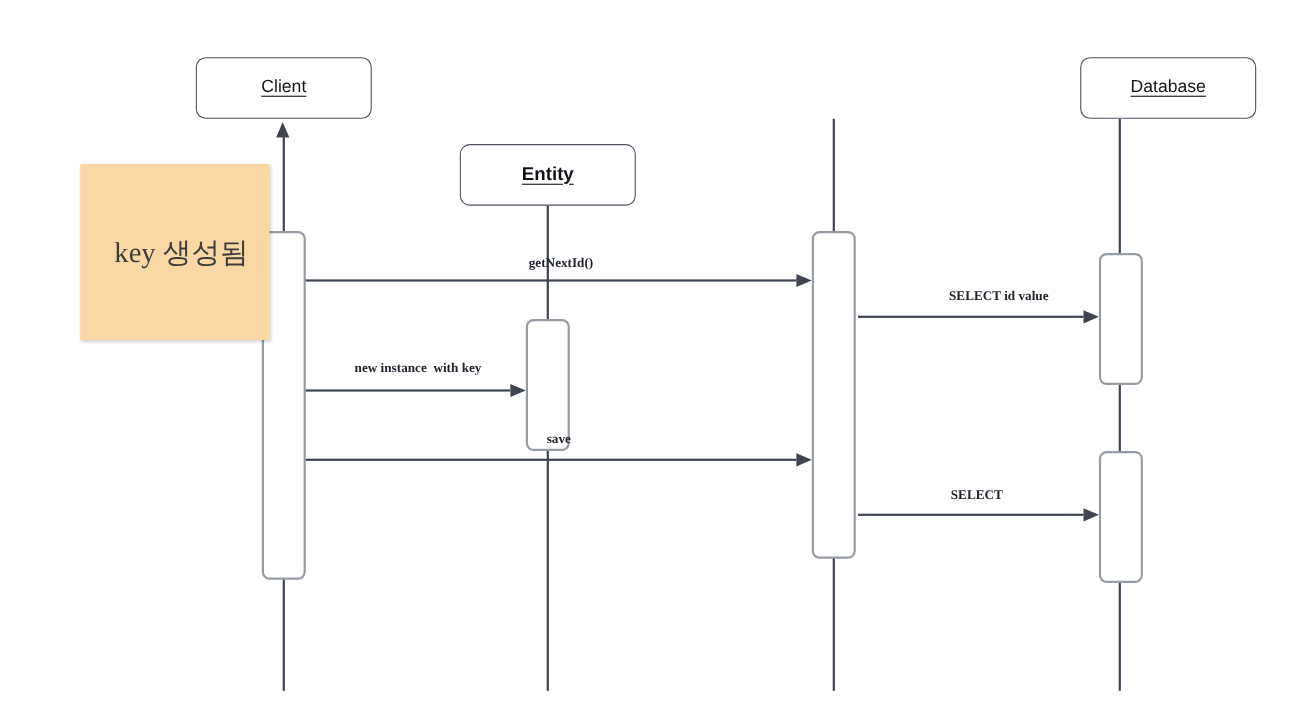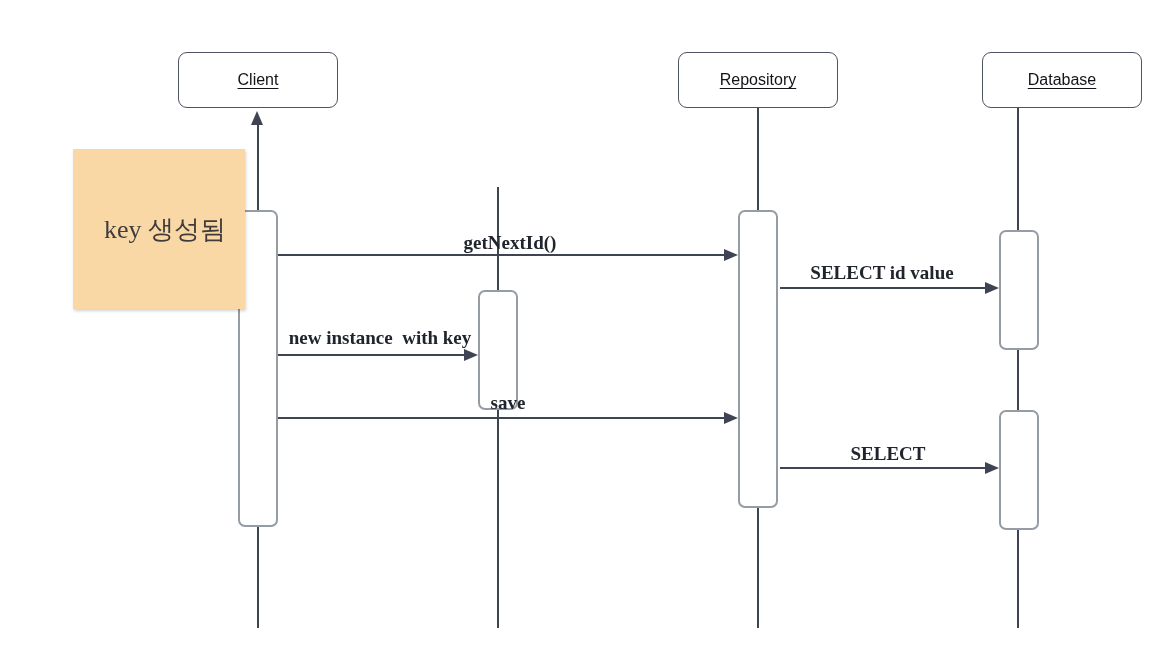--- a/index.html
+++ b/index.html
@@ -43,21 +43,21 @@
     border-left:14px solid #3e4452;
   }
   .head-up {
     position:absolute; width:0; height:0; z-index:4;
     border-left:6px solid transparent; border-right:6px solid transparent;
     border-bottom:14px solid #3e4452;
   }
   .msg-label {
     position:absolute; transform:translateX(-50%); z-index:5;
     font-family:"Liberation Serif","DejaVu Serif",serif;
-    font-weight:700; font-size:19px; color:#20242c; white-space:pre;
+    font-weight:700; font-size:12px; color:#20242c; white-space:pre;
   }
 </style>
 </head>
 <body>
 
 <div class="canvas">
 
   <div class="lifeline" style="left:257px; top:124px; height:504px;"></div>
   <div class="lifeline" style="left:497px; top:187px; height:441px;"></div>
   <div class="lifeline" style="left:757px; top:108px; height:520px;"></div>
@@ -65,40 +65,40 @@
 
   <div class="activation" style="left:238px; top:210px; height:317px;"></div>
   <div class="activation" style="left:478px; top:290px; height:120px;"></div>
   <div class="activation" style="left:738px; top:210px; height:298px;"></div>
   <div class="activation" style="left:999px; top:230px; height:120px;"></div>
   <div class="activation" style="left:999px; top:410px; height:120px;"></div>
 
   <div class="head-box" style="left:178px; top:52px;">
     <span class="head-label">Client</span>
   </div>
-  <div class="head-box" style="left:678px; top:52px;">
-    <span class="head-label">Repository</span>
+  <div class="head-box" style="left:418px; top:131px;">
+    <span class="head-label bold">Entity</span>
   </div>
   <div class="head-box" style="left:938px; top:52px;margin-left:44px;">
     <span class="head-label">Database</span>
   </div>
 
   <div class="note">
     <span class="note-text">key 생성됨</span>
   </div>
 
   <div class="head-up" style="left:251px; top:111px;"></div>
 
   <div class="hline" style="left:278px; top:254px; width:446px;"></div>
   <div class="head-right" style="left:724px; top:249px;"></div>
   <div class="msg-label" style="left:510px; top:232px;">getNextId()</div>
 
   <div class="hline" style="left:780px; top:287px; width:205px;"></div>
   <div class="head-right" style="left:985px; top:282px;"></div>
-  <div class="msg-label" style="left:882px; top:262px;">SELECT id value</div>
+  <div class="msg-label" style="left:908px; top:262px;">SELECT id value</div>
 
   <div class="hline" style="left:278px; top:354px; width:186px;"></div>
   <div class="head-right" style="left:464px; top:349px;"></div>
   <div class="msg-label" style="left:380px; top:327px;">new instance  with key</div>
 
   <div class="hline" style="left:278px; top:417px; width:446px;"></div>
   <div class="head-right" style="left:724px; top:412px;"></div>
   <div class="msg-label" style="left:508px; top:392px;">save</div>
 
   <div class="hline" style="left:780px; top:467px; width:205px;"></div>

